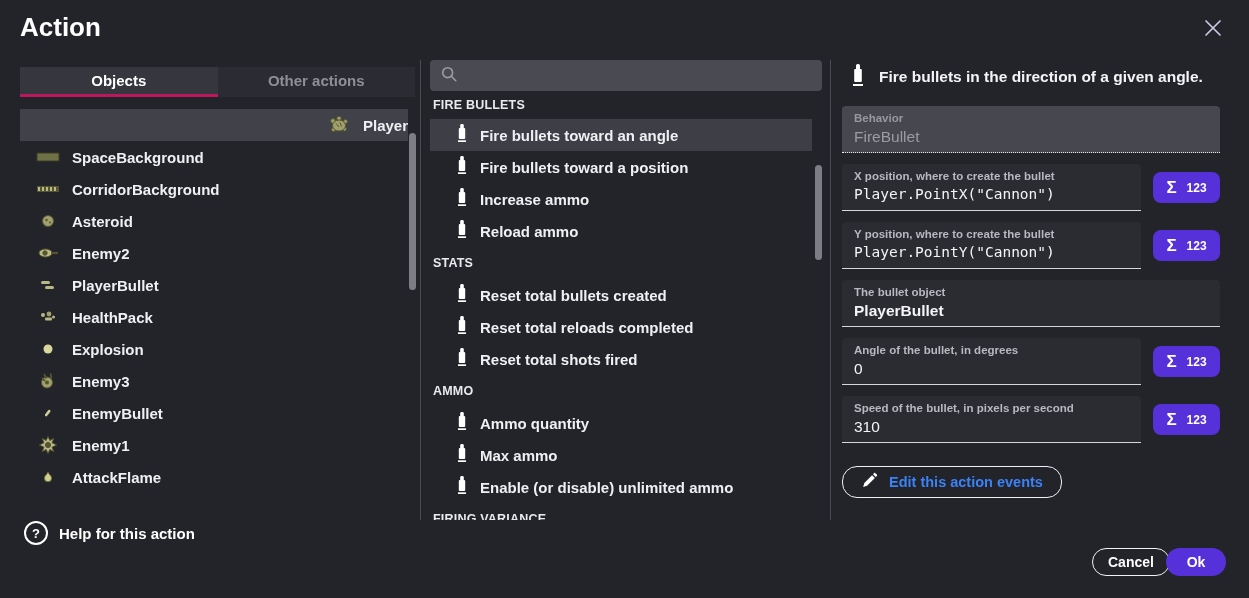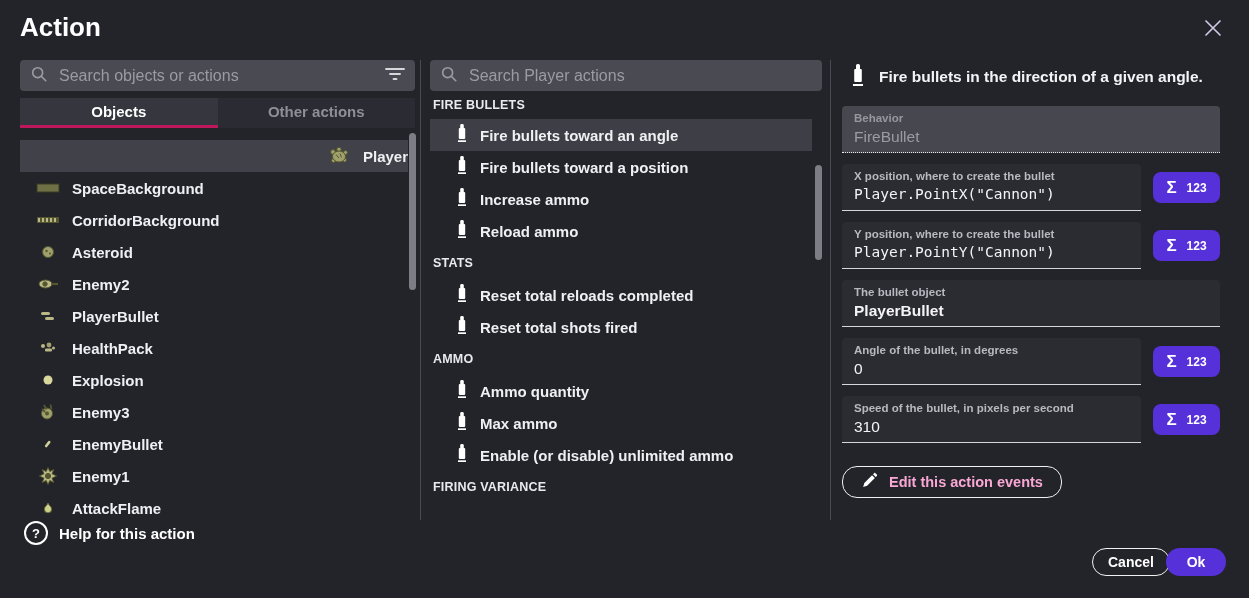--- a/index.html
+++ b/index.html
@@ -63,21 +63,21 @@
   .fvalue{font-size:15.5px;color:#f4f4f6;margin-top:4px;white-space:nowrap;overflow:hidden;}
   .field.disabled .fvalue{color:#9b9ba3;}
   .fvalue.mono{font-family:"DejaVu Sans Mono",monospace;font-size:14.5px;}
   .fvalue.bold{font-weight:700;}
   .sigma-btn{margin-left:12px;width:67px;height:31px;background:#5630d9;border:none;border-radius:8px;
              display:flex;align-items:center;justify-content:center;gap:10px;cursor:pointer;}
   .sigma-sym{color:#fff;font-weight:700;font-size:17px;line-height:1;}
   .sigma-num{color:#fff;font-weight:700;font-size:12px;line-height:1;}
   .edit-btn{margin-top:12px;display:inline-flex;align-items:center;gap:11px;height:32px;
             padding:0 18px;background:transparent;border:1.5px solid #f0f0f2;border-radius:15px;
-            color:#f9a8d4;font-size:14.5px;font-weight:700;cursor:pointer;
+            color:#3b82f6;font-size:14.5px;font-weight:700;cursor:pointer;
             font-family:"Liberation Sans",sans-serif;}
 
   
   .help{position:absolute;left:24px;top:521px;display:flex;align-items:center;gap:11px;cursor:pointer;}
   .help-circle{width:20px;height:20px;border:2px solid #ffffff;border-radius:50%;display:flex;
                align-items:center;justify-content:center;font-size:13px;font-weight:700;color:#fff;}
   .help-label{font-size:15px;font-weight:700;color:#ffffff;}
   .cancel-btn{position:absolute;left:1092px;top:548px;height:28px;padding:0 15px;background:transparent;
               border:1.5px solid #f2f2f4;border-radius:14px;color:#fff;font-size:14px;font-weight:700;
               cursor:pointer;font-family:"Liberation Sans",sans-serif;}
@@ -94,38 +94,20 @@
 
   <button class="close-btn">
     <span>
       <svg width="18" height="18" viewBox="0 0 18 18">
           <path d="M2 2l14 14M16 2L2 16" stroke="#cdc7e2" stroke-width="1.7" stroke-linecap="round"></path>
         </svg>
     </span>
   </button>
 
   <div class="left-panel">
-    <div class="searchbox">
-      <span>
-        <svg width="18" height="18" viewBox="0 0 20 20" fill="none">
-            <circle cx="8.5" cy="8.5" r="5.5" stroke="#9b9ba3" stroke-width="1.8"></circle>
-            <path d="M12.8 12.8L17.5 17.5" stroke="#9b9ba3" stroke-width="1.8" stroke-linecap="round"></path>
-          </svg>
-      </span>
-      <input type="text" placeholder="Search objects or actions" style="">
-      <span>
-        <svg width="20" height="16" viewBox="0 0 20 16">
-            <g stroke="#d8d8dc" stroke-width="1.8" stroke-linecap="round">
-              <path d="M1 3h18"></path>
-              <path d="M5 8h10"></path>
-              <path d="M8.5 13h3"></path>
-            </g>
-          </svg>
-      </span>
-    </div>
     <div class="tabs">
         <div class="tab active">Objects</div>
         <div class="tab">Other actions</div>
       </div>
     <div class="obj-list">
         <div class="obj-row selected">
           <span class="obj-icon">
             <svg width="24" height="24" viewBox="0 0 24 24">
               <g fill="#9fa06c" stroke="#55562f">
                 <circle cx="6" cy="8" r="2.4"></circle>
@@ -259,21 +241,20 @@
   <div class="scrollthumb st-left"></div>
 
   <div class="mid-panel">
     <div class="searchbox">
       <span>
         <svg width="18" height="18" viewBox="0 0 20 20" fill="none">
             <circle cx="8.5" cy="8.5" r="5.5" stroke="#9b9ba3" stroke-width="1.8"></circle>
             <path d="M12.8 12.8L17.5 17.5" stroke="#9b9ba3" stroke-width="1.8" stroke-linecap="round"></path>
           </svg>
       </span>
-      <input type="text" placeholder="Search Player actions" style="">
     </div>
     <div id="action-list">
         <div class="section-h first">FIRE BULLETS</div>
         <div class="act-row selected">
           <span><svg width="8" height="18" viewBox="0 0 8 18" fill="#fff">
               <rect x="2.2" y="0" width="3.6" height="5" rx="1.4"></rect>
               <rect x="0.8" y="4" width="6.4" height="11" rx="1"></rect>
               <rect x="0" y="16.3" width="8" height="1.7"></rect>
             </svg></span>
           <span class="act-label">Fire bullets toward an angle</span>
@@ -296,20 +277,28 @@
         </div>
         <div class="act-row">
           <span><svg width="8" height="18" viewBox="0 0 8 18" fill="#fff">
               <rect x="2.2" y="0" width="3.6" height="5" rx="1.4"></rect>
               <rect x="0.8" y="4" width="6.4" height="11" rx="1"></rect>
               <rect x="0" y="16.3" width="8" height="1.7"></rect>
             </svg></span>
           <span class="act-label">Reload ammo</span>
         </div>
         <div class="section-h">STATS</div>
+        <div class="act-row">
+          <span><svg width="8" height="18" viewBox="0 0 8 18" fill="#fff">
+              <rect x="2.2" y="0" width="3.6" height="5" rx="1.4"></rect>
+              <rect x="0.8" y="4" width="6.4" height="11" rx="1"></rect>
+              <rect x="0" y="16.3" width="8" height="1.7"></rect>
+            </svg></span>
+          <span class="act-label">Reset total bullets created</span>
+        </div>
         <div class="act-row">
           <span><svg width="8" height="18" viewBox="0 0 8 18" fill="#fff">
               <rect x="2.2" y="0" width="3.6" height="5" rx="1.4"></rect>
               <rect x="0.8" y="4" width="6.4" height="11" rx="1"></rect>
               <rect x="0" y="16.3" width="8" height="1.7"></rect>
             </svg></span>
           <span class="act-label">Reset total reloads completed</span>
         </div>
         <div class="act-row">
           <span><svg width="8" height="18" viewBox="0 0 8 18" fill="#fff">

